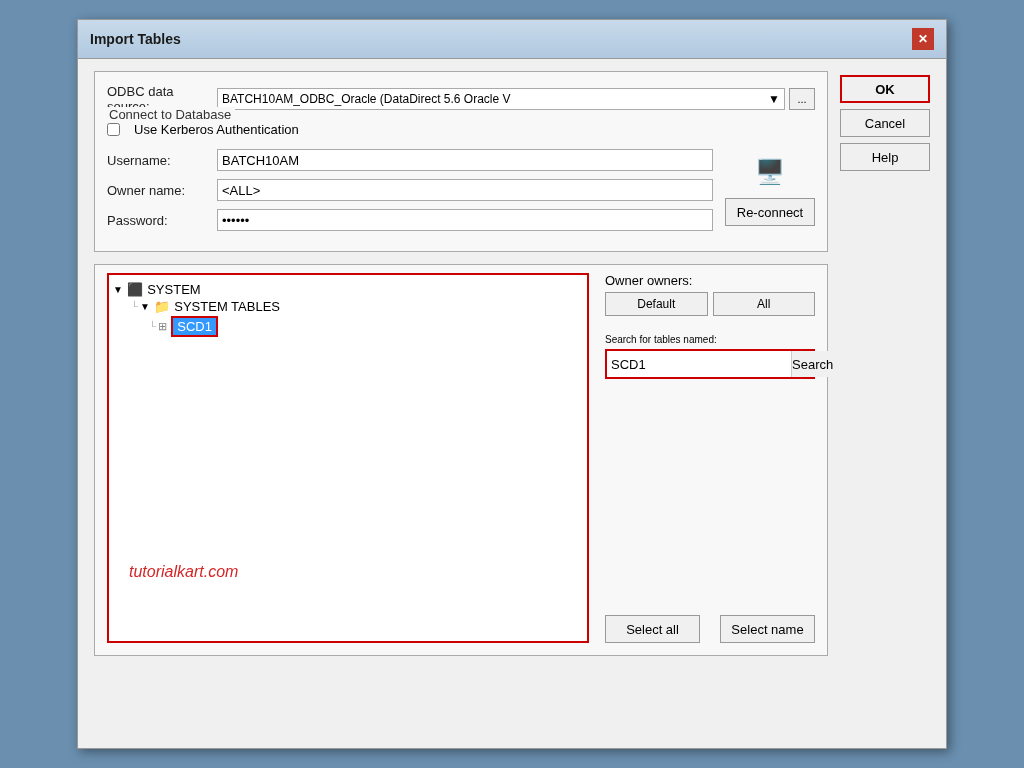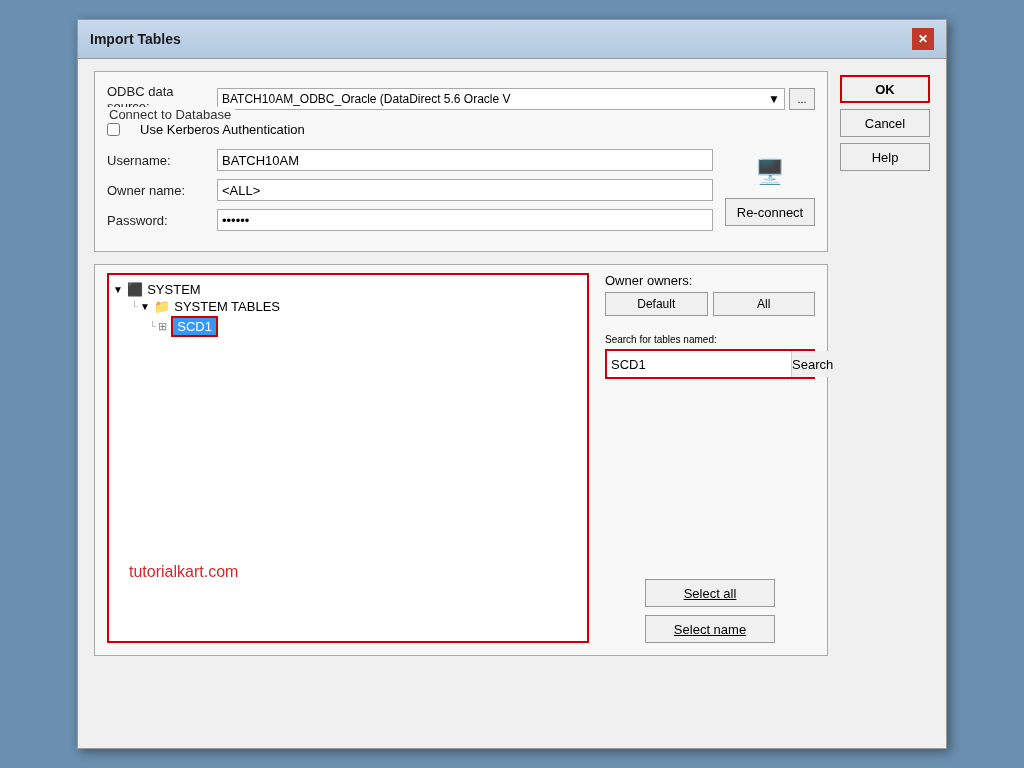--- a/index.html
+++ b/index.html
@@ -129,21 +129,21 @@
       width: 26px;
       height: 22px;
       background: #f0f0f0;
       border: 1px solid #999;
       cursor: pointer;
       font-size: 11px;
     }
     .kerberos-row {
       display: flex;
       align-items: center;
-      gap: 20px;
+      gap: 14px;
       margin-bottom: 8px;
     }
     .reconnect-area {
       display: flex;
       flex-direction: column;
       align-items: center;
       justify-content: center;
       gap: 4px;
       margin-left: 12px;
     }
@@ -182,20 +182,21 @@
       min-height: 350px;
       padding: 6px 4px;
       position: relative;
     }
     .watermark {
       position: absolute;
       bottom: 60px;
       left: 20px;
       color: #cc0000;
       font-size: 16px;
+      font-style: italic;
       pointer-events: none;
       opacity: 0.85;
     }
     .right-panel {
       width: 210px;
       display: flex;
       flex-direction: column;
       gap: 10px;
     }
     .show-owners-label {
@@ -235,25 +236,23 @@
     .search-btn {
       width: 65px;
       height: 26px;
       background: #f0f0f0;
       border: none;
       cursor: pointer;
       font-size: 13px;
     }
     .bottom-buttons {
       display: flex;
-      flex-direction: column;
-      gap: 8px;
+      gap: 20px;
       margin-top: auto;
       padding-top: 20px;
-      text-decoration: underline;
     }
     .bottom-btn {
       width: 130px;
       height: 28px;
       background: #f0f0f0;
       border: 1px solid #999;
       cursor: pointer;
       font-size: 13px;
       align-self: center;
     }

